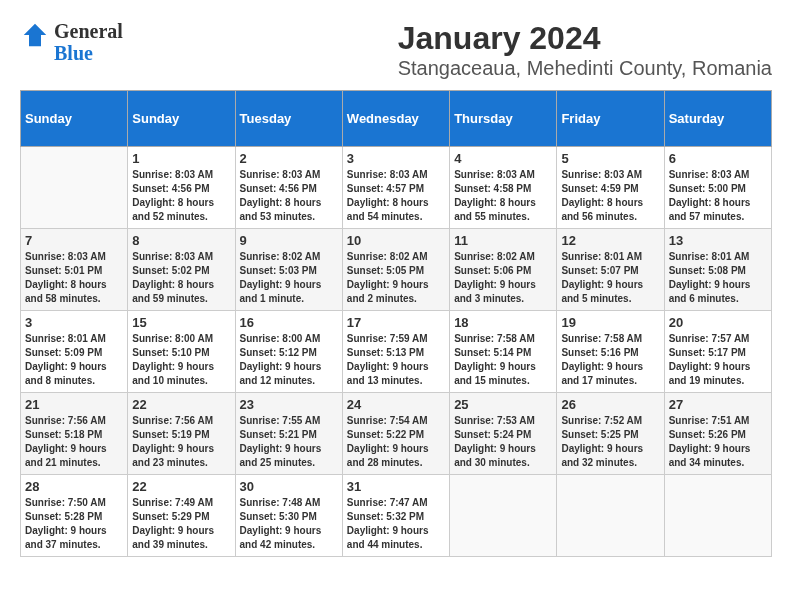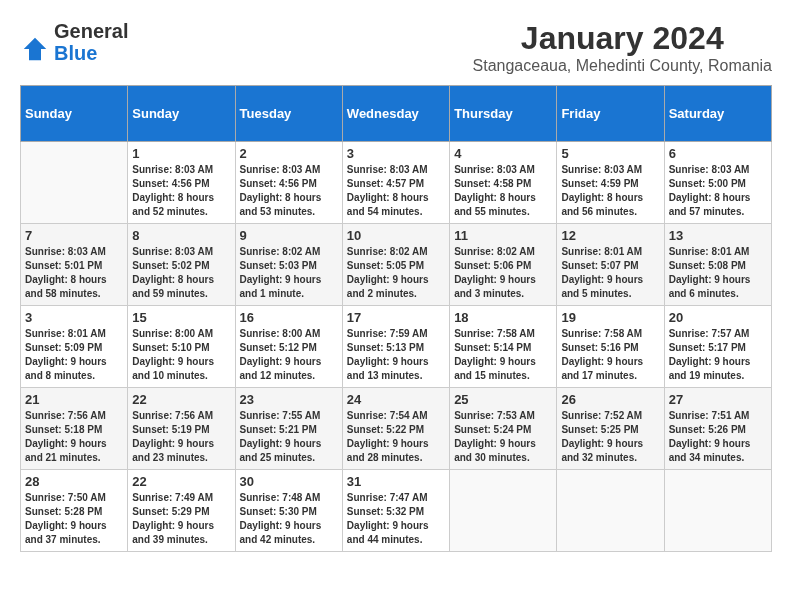--- a/index.html
+++ b/index.html
@@ -11,44 +11,45 @@
       padding: 20px;
     }
     .header {
       display: flex;
       justify-content: space-between;
       align-items: flex-start;
       margin-bottom: 10px;
     }
     .logo {
       display: flex;
-      align-items: flex-end;
+      align-items: flex-start;
+      font-family: Liberation Serif, serif;
     }
     .logo-text {
       font-size: 20px;
       font-weight: bold;
       line-height: 1.1;
     }
     .logo-general { color: #333; }
     .logo-blue { color: #1a75d2; }
     .logo-icon {
       width: 30px;
       height: 30px;
       margin-right: 4px;
     }
     .title-block {
-      text-align: center;
+      text-align: left;
     }
     .month-title {
       font-size: 32px;
       font-weight: bold;
       color: #333;
     }
     .location-title {
-      font-size: 16px;
+      font-size: 20px;
       color: #555;
     }
     .calendar {
       width: 100%;
       border-collapse: collapse;
       table-layout: fixed;
     }
     .calendar thead th {
       background: #1a75d2;
       color: #fff;

